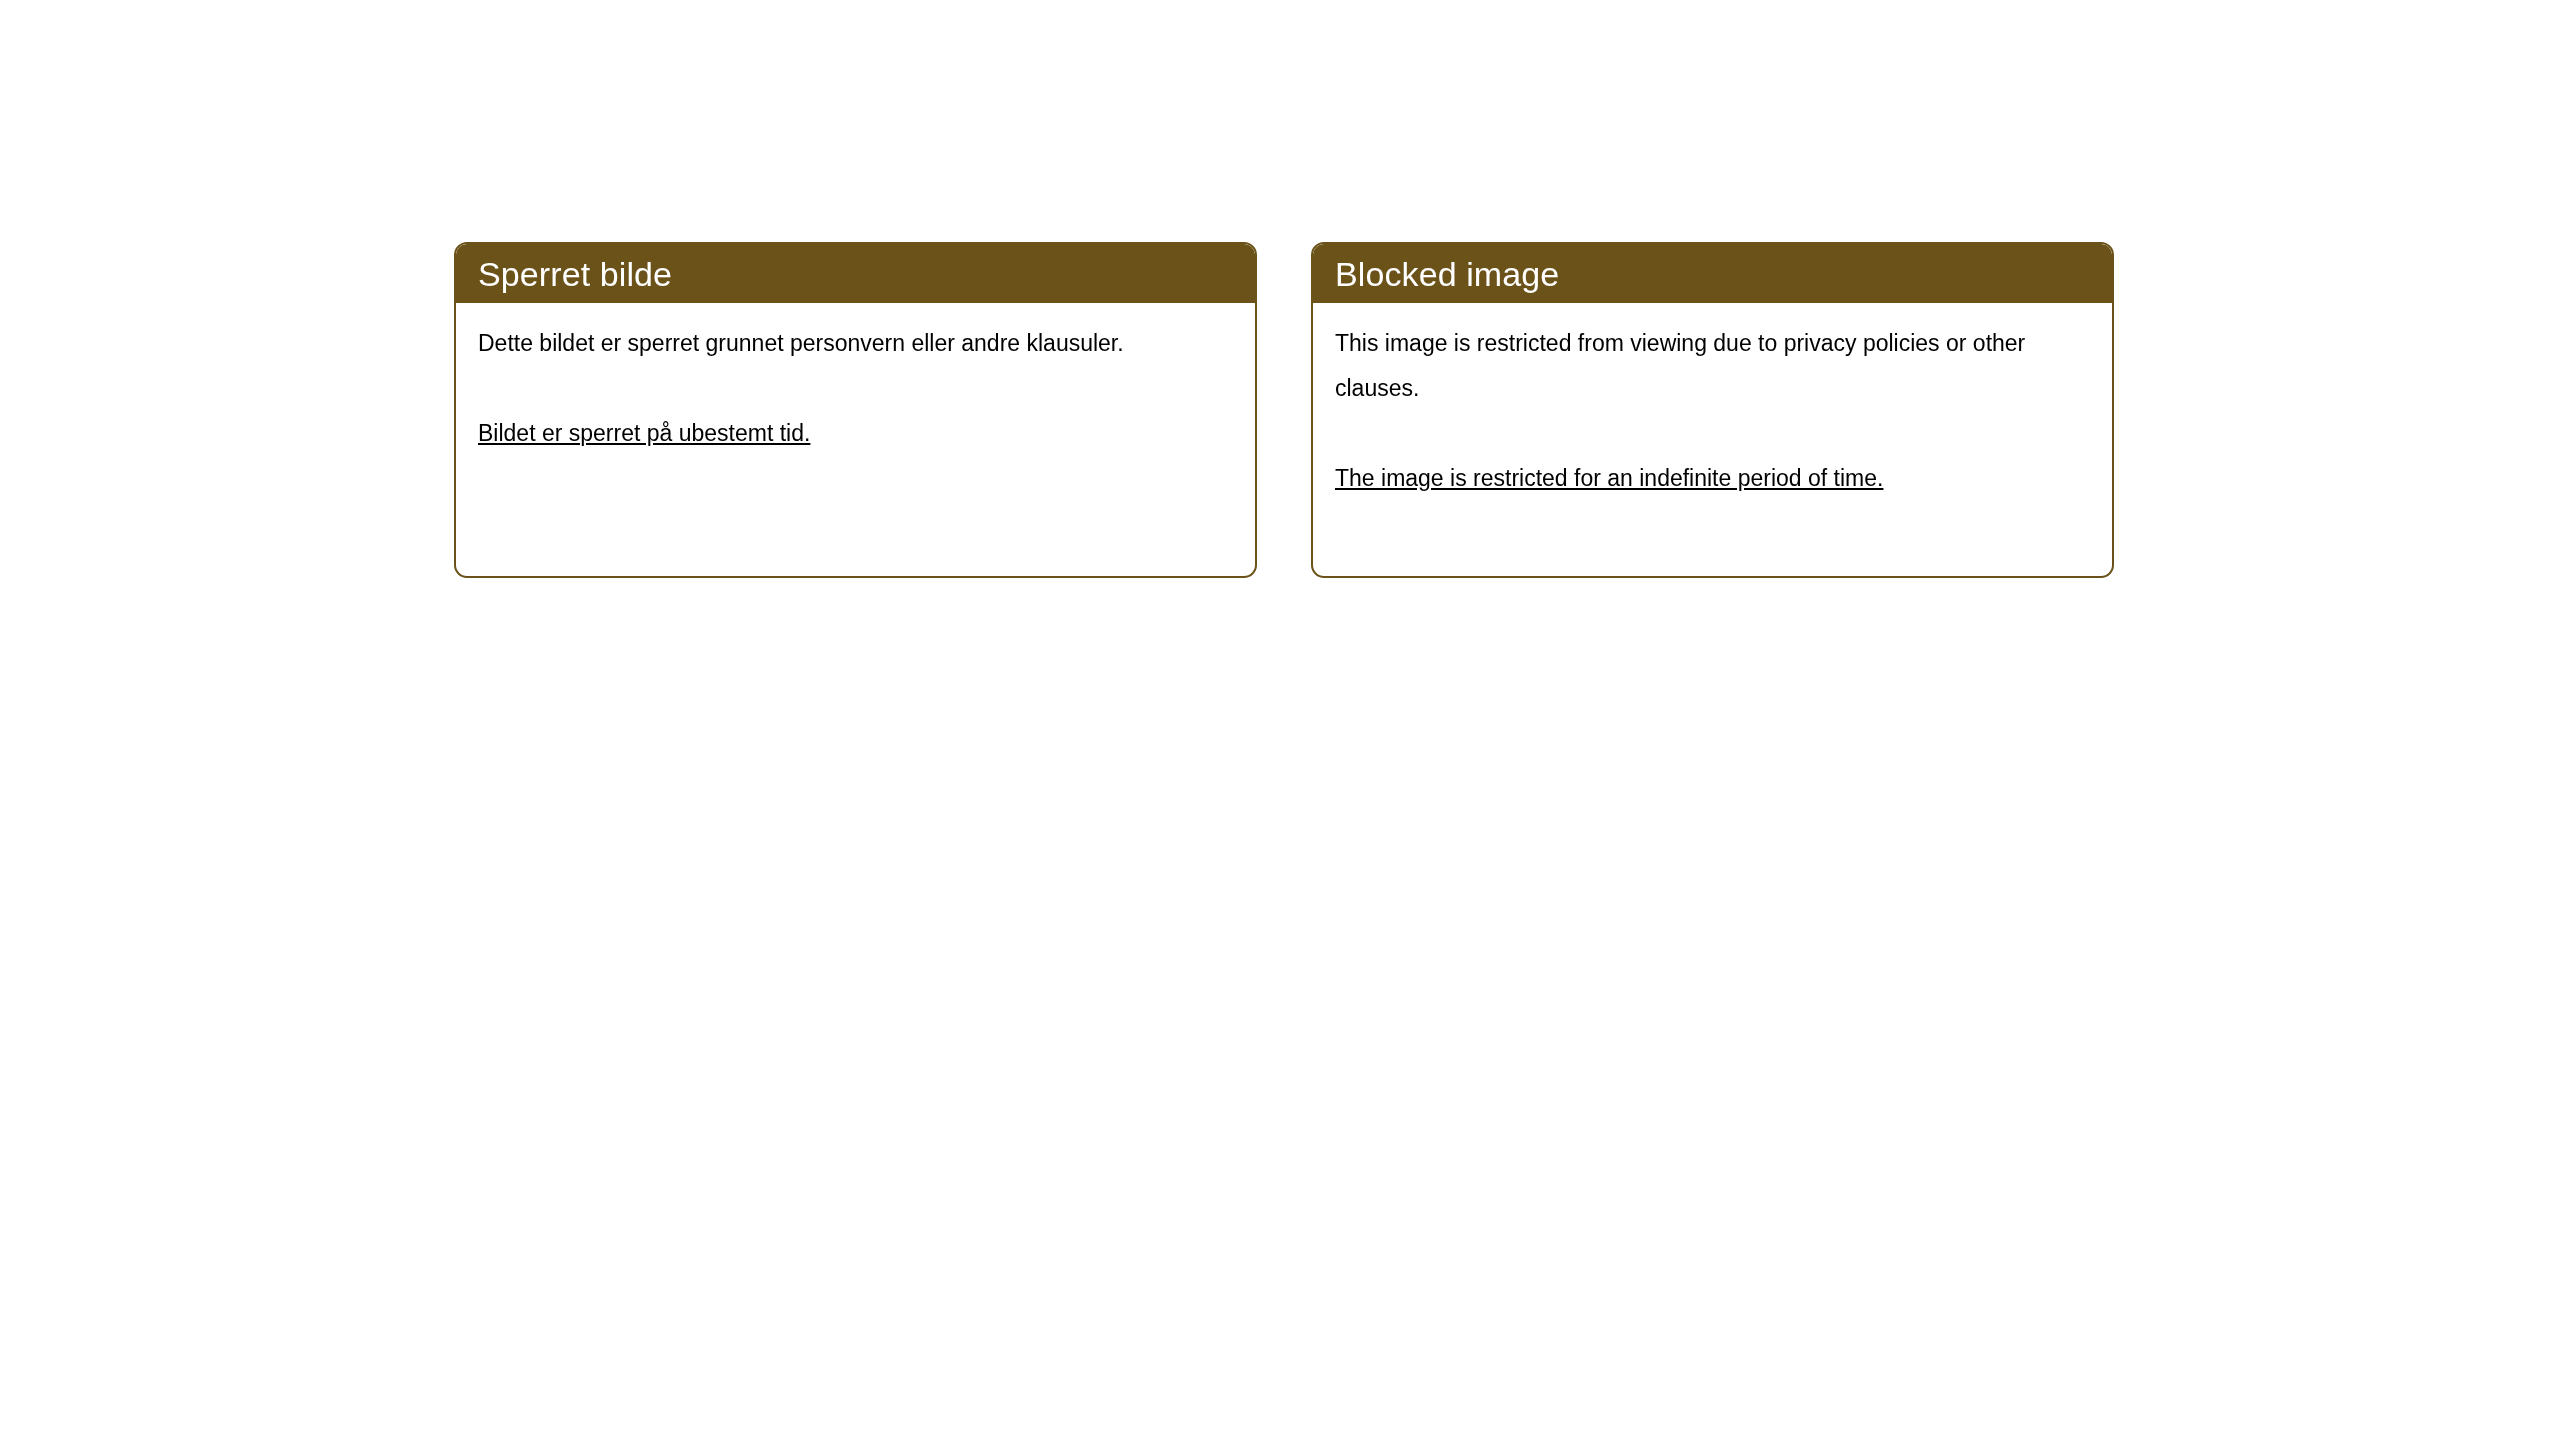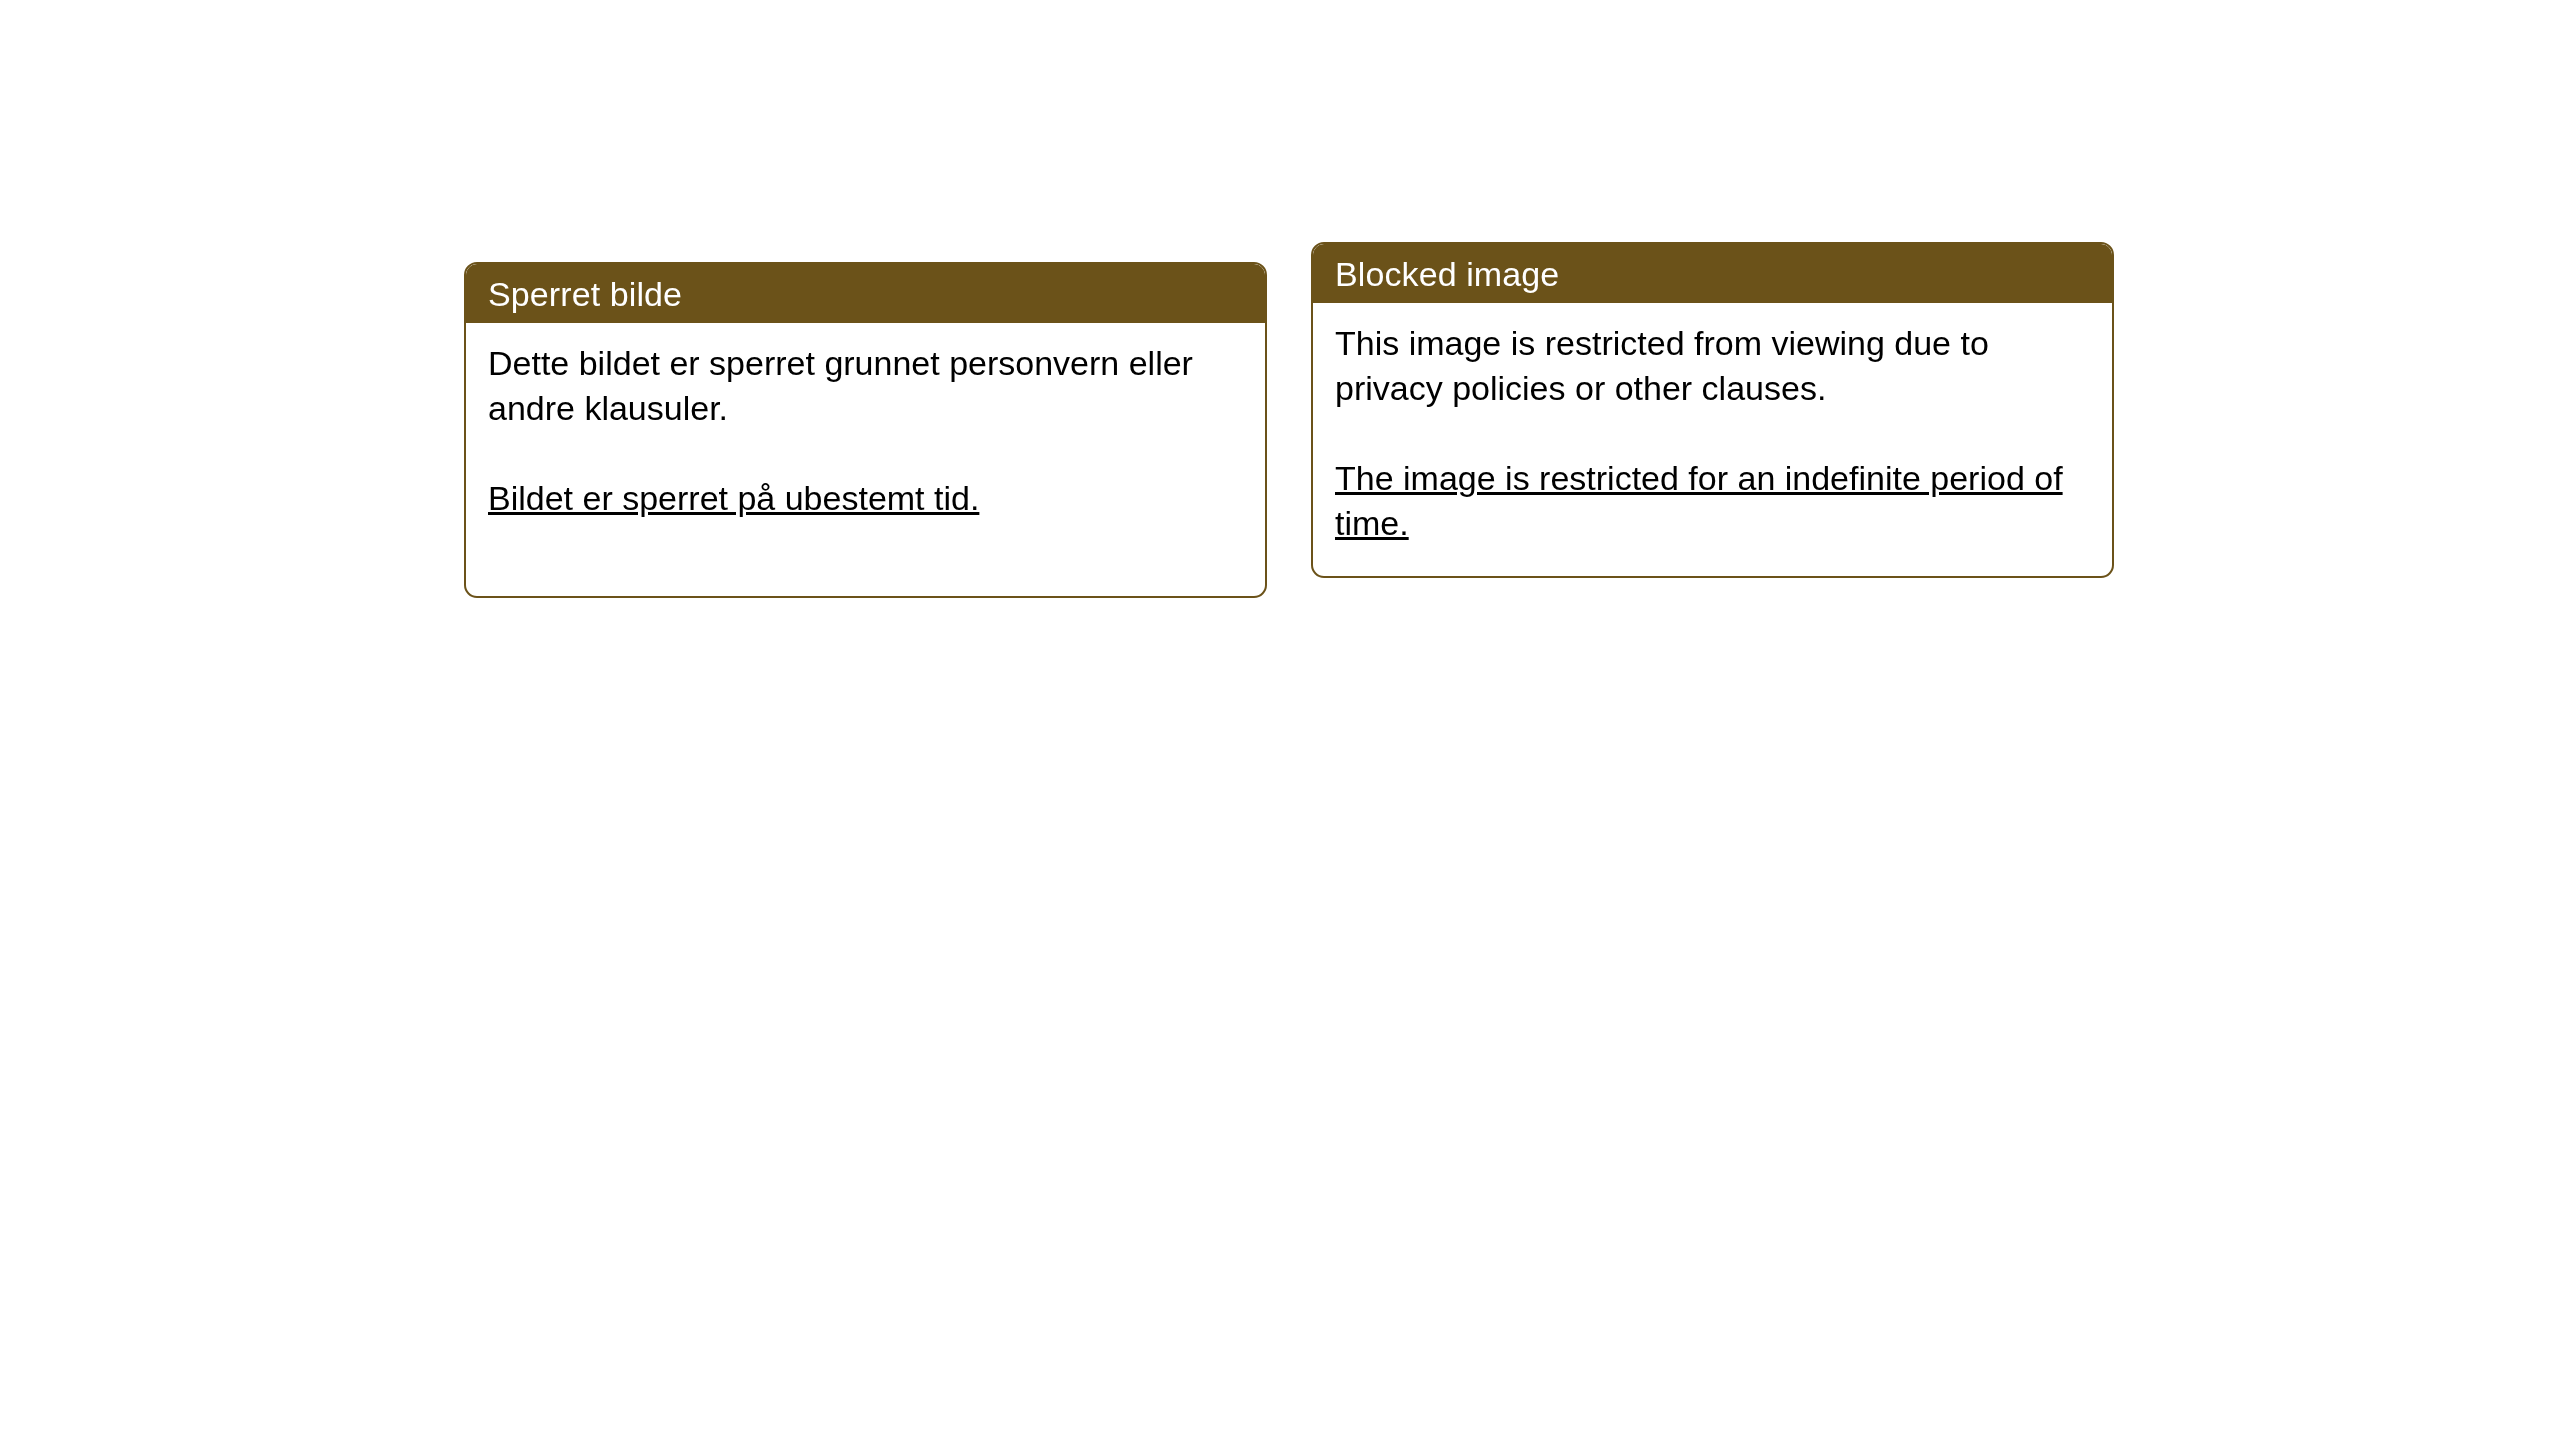--- a/index.html
+++ b/index.html
@@ -29,21 +29,21 @@
     top: 0;
     width: 803px;
     height: 336px;
     box-sizing: border-box;
     background: #ffffff;
     border: 2px solid #6b5219;
     border-radius: 13px;
     overflow: hidden;
   }
 
-  #card-no  { left: 14px; margin-top: 20px; }
+  #card-no  { left: 4px; }
   #card-en  { left: 861px; }
 
   .notice-header {
     height: 59px;
     background: #6b5219;
     border-radius: 11px 11px 0 0;
     display: flex;
     align-items: center;
     padding: 0 0 0 22px;
     box-sizing: border-box;
@@ -58,21 +58,21 @@
     white-space: nowrap;
   }
 
   .notice-body {
     padding: 18px 20px 0 22px;
     box-sizing: border-box;
   }
 
   .notice-paragraph {
     color: #000000;
-    font-size: 34px;
+    font-size: 23px;
     line-height: 45px;
     font-weight: 400;
     margin: 0;
     white-space: pre-line;
   }
 
   .notice-paragraph + .notice-paragraph {
     margin-top: 45px;
     text-decoration: underline;
   }

